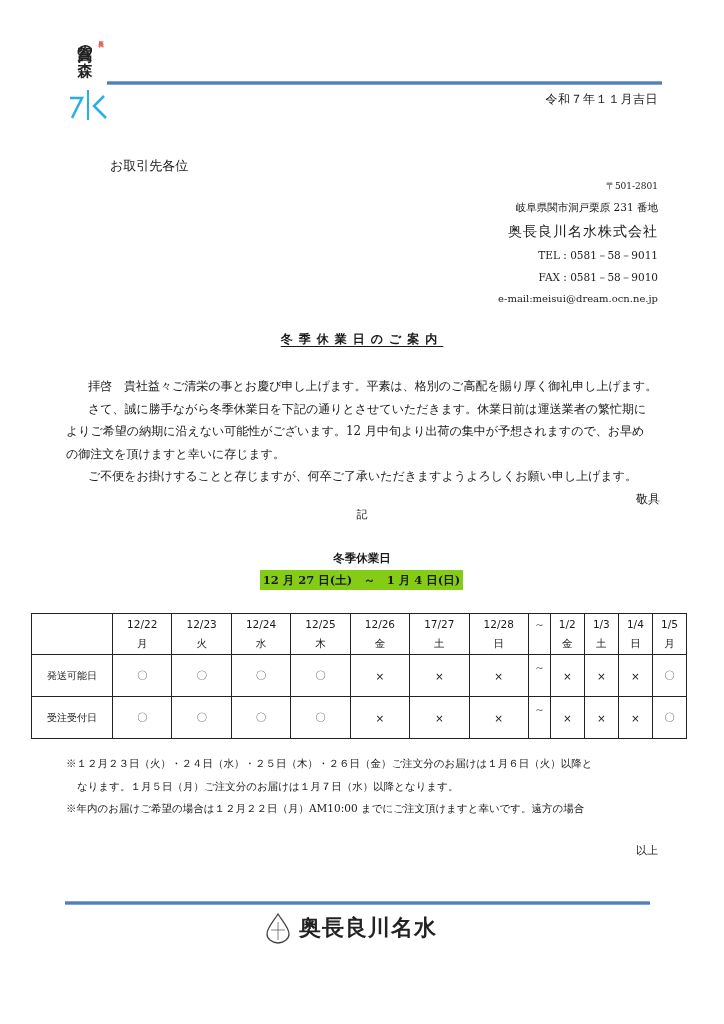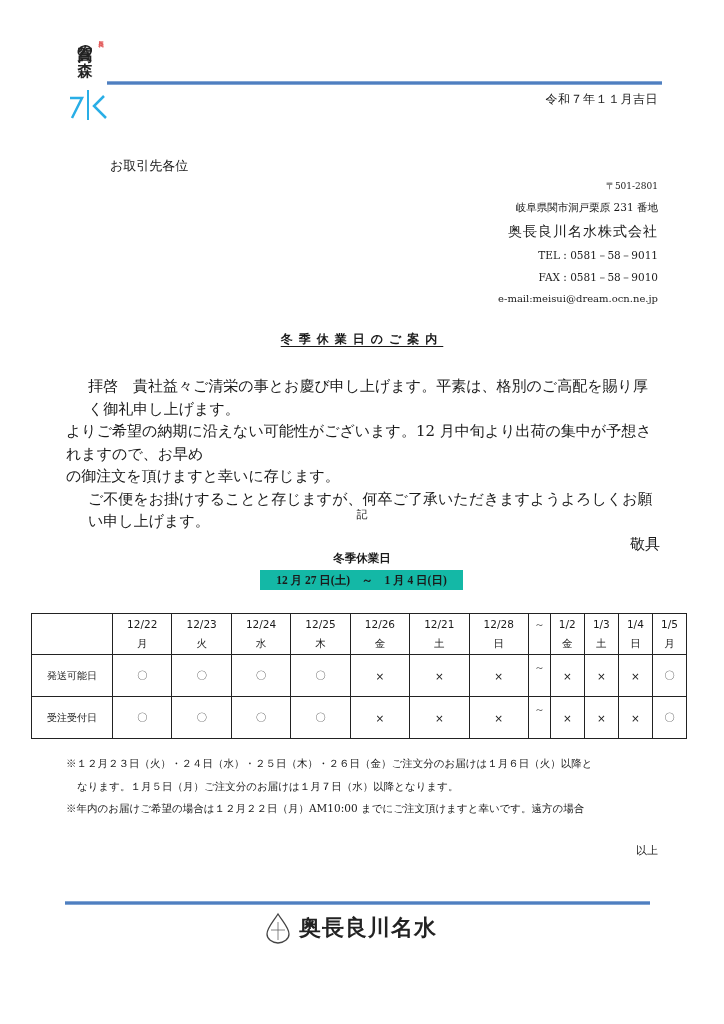--- a/index.html
+++ b/index.html
@@ -17,28 +17,28 @@
   .rule-bottom { left: 65px; top: 901px; width: 585px; }
   .date { right: 66px; top: 91px; font-size: 12px; letter-spacing: 0.5px; }
   .recipient { left: 110px; top: 157px; font-size: 13px; font-family: "DejaVu Sans", sans-serif; }
   .sender { right: 66px; top: 180px; text-align: right; font-size: 10.5px; }
   .sender div { margin-bottom: 8px; }
   .sender .postal { font-size: 9px; }
   .sender .company { font-size: 14px; letter-spacing: 1px; }
   .sender .email { font-size: 10px; }
   .title { left: 0; width: 724px; top: 331px; text-align: center; font-size: 12px; font-weight: bold; letter-spacing: 6px; }
   .title span { text-decoration: underline; text-underline-offset: 3px; }
-  .body { left: 66px; top: 375px; width: 594px; font-size: 15px; line-height: 22.5px; }
+  .body { left: 66px; top: 375px; width: 594px; font-size: 12px; line-height: 22.5px; }
   .body p { margin: 0; }
   .indent1 { padding-left: 22px; }
   .indent2 { padding-left: 22px; text-indent: 0; }
   .right { text-align: right; }
   .ki { left: 0; width: 724px; top: 507px; text-align: center; font-size: 11px; }
   .holiday-title { left: 0; width: 724px; top: 551px; text-align: center; font-size: 11.5px; font-weight: bold; }
-  .holiday-range { left: 260px; top: 570px; width: 203px; height: 20px; background: #14b8a6; font-size: 11.5px; font-weight: bold; line-height: 20px; text-align: center; white-space: pre; font-family: Liberation Serif, serif; }
+  .holiday-range { left: 260px; top: 570px; width: 203px; height: 20px; background: #84cc16; font-size: 11.5px; font-weight: bold; line-height: 20px; text-align: center; white-space: pre; }
   table.sched { position: absolute; left: 31px; top: 613px; width: 656px; border-collapse: collapse; font-family: "DejaVu Sans", sans-serif; font-size: 10.5px; }
   table.sched td { border: 1.5px solid #222; text-align: center; padding: 0; }
   table.sched tr.hdr td { height: 40px; line-height: 19px; vertical-align: middle; }
   table.sched tr.row td { height: 35px; }
   table.sched td.label { width: 80px; font-size: 10px; }
   table.sched td.tilde { vertical-align: top; padding-top: 6px; }
   .notes { left: 66px; top: 752px; width: 600px; font-size: 10.5px; line-height: 22.5px; }
   .notes p { margin: 0; }
   .notes .cont { padding-left: 11px; }
   .closing2 { right: 66px; top: 843px; font-size: 11px; }
@@ -69,20 +69,21 @@
   <div class="company">奥長良川名水株式会社</div>
   <div>TEL : 0581－58－9011</div>
   <div>FAX : 0581－58－9010</div>
   <div class="email">e-mail:meisui@dream.ocn.ne.jp</div>
 </div>
 
 <div class="abs title"><span>冬季休業日のご案内</span></div>
 
 <div class="abs body">
   <p class="indent1">拝啓　貴社益々ご清栄の事とお慶び申し上げます。平素は、格別のご高配を賜り厚く御礼申し上げます。</p>
+  <p class="indent2">さて、誠に勝手ながら冬季休業日を下記の通りとさせていただきます。休業日前は運送業者の繁忙期に</p>
   <p>よりご希望の納期に沿えない可能性がございます。12 月中旬より出荷の集中が予想されますので、お早め</p>
   <p>の御注文を頂けますと幸いに存じます。</p>
   <p class="indent2">ご不便をお掛けすることと存じますが、何卒ご了承いただきますようよろしくお願い申し上げます。</p>
   <p class="right">敬具</p>
 </div>
 
 <div class="abs ki">記</div>
 
 <div class="abs holiday-title">冬季休業日</div>
 <div class="abs holiday-range">12 月 27 日(土)　～　1 月 4 日(日)</div>
@@ -105,21 +106,21 @@
         </td>
     <td>
           <div>12/25</div>
           <div>木</div>
         </td>
     <td>
           <div>12/26</div>
           <div>金</div>
         </td>
     <td>
-          <div>12/21</div>
+          <div>17/27</div>
           <div>土</div>
         </td>
     <td>
           <div>12/28</div>
           <div>日</div>
         </td>
     <td>
           <div>～</div>
           <div>&nbsp;</div>
         </td>

